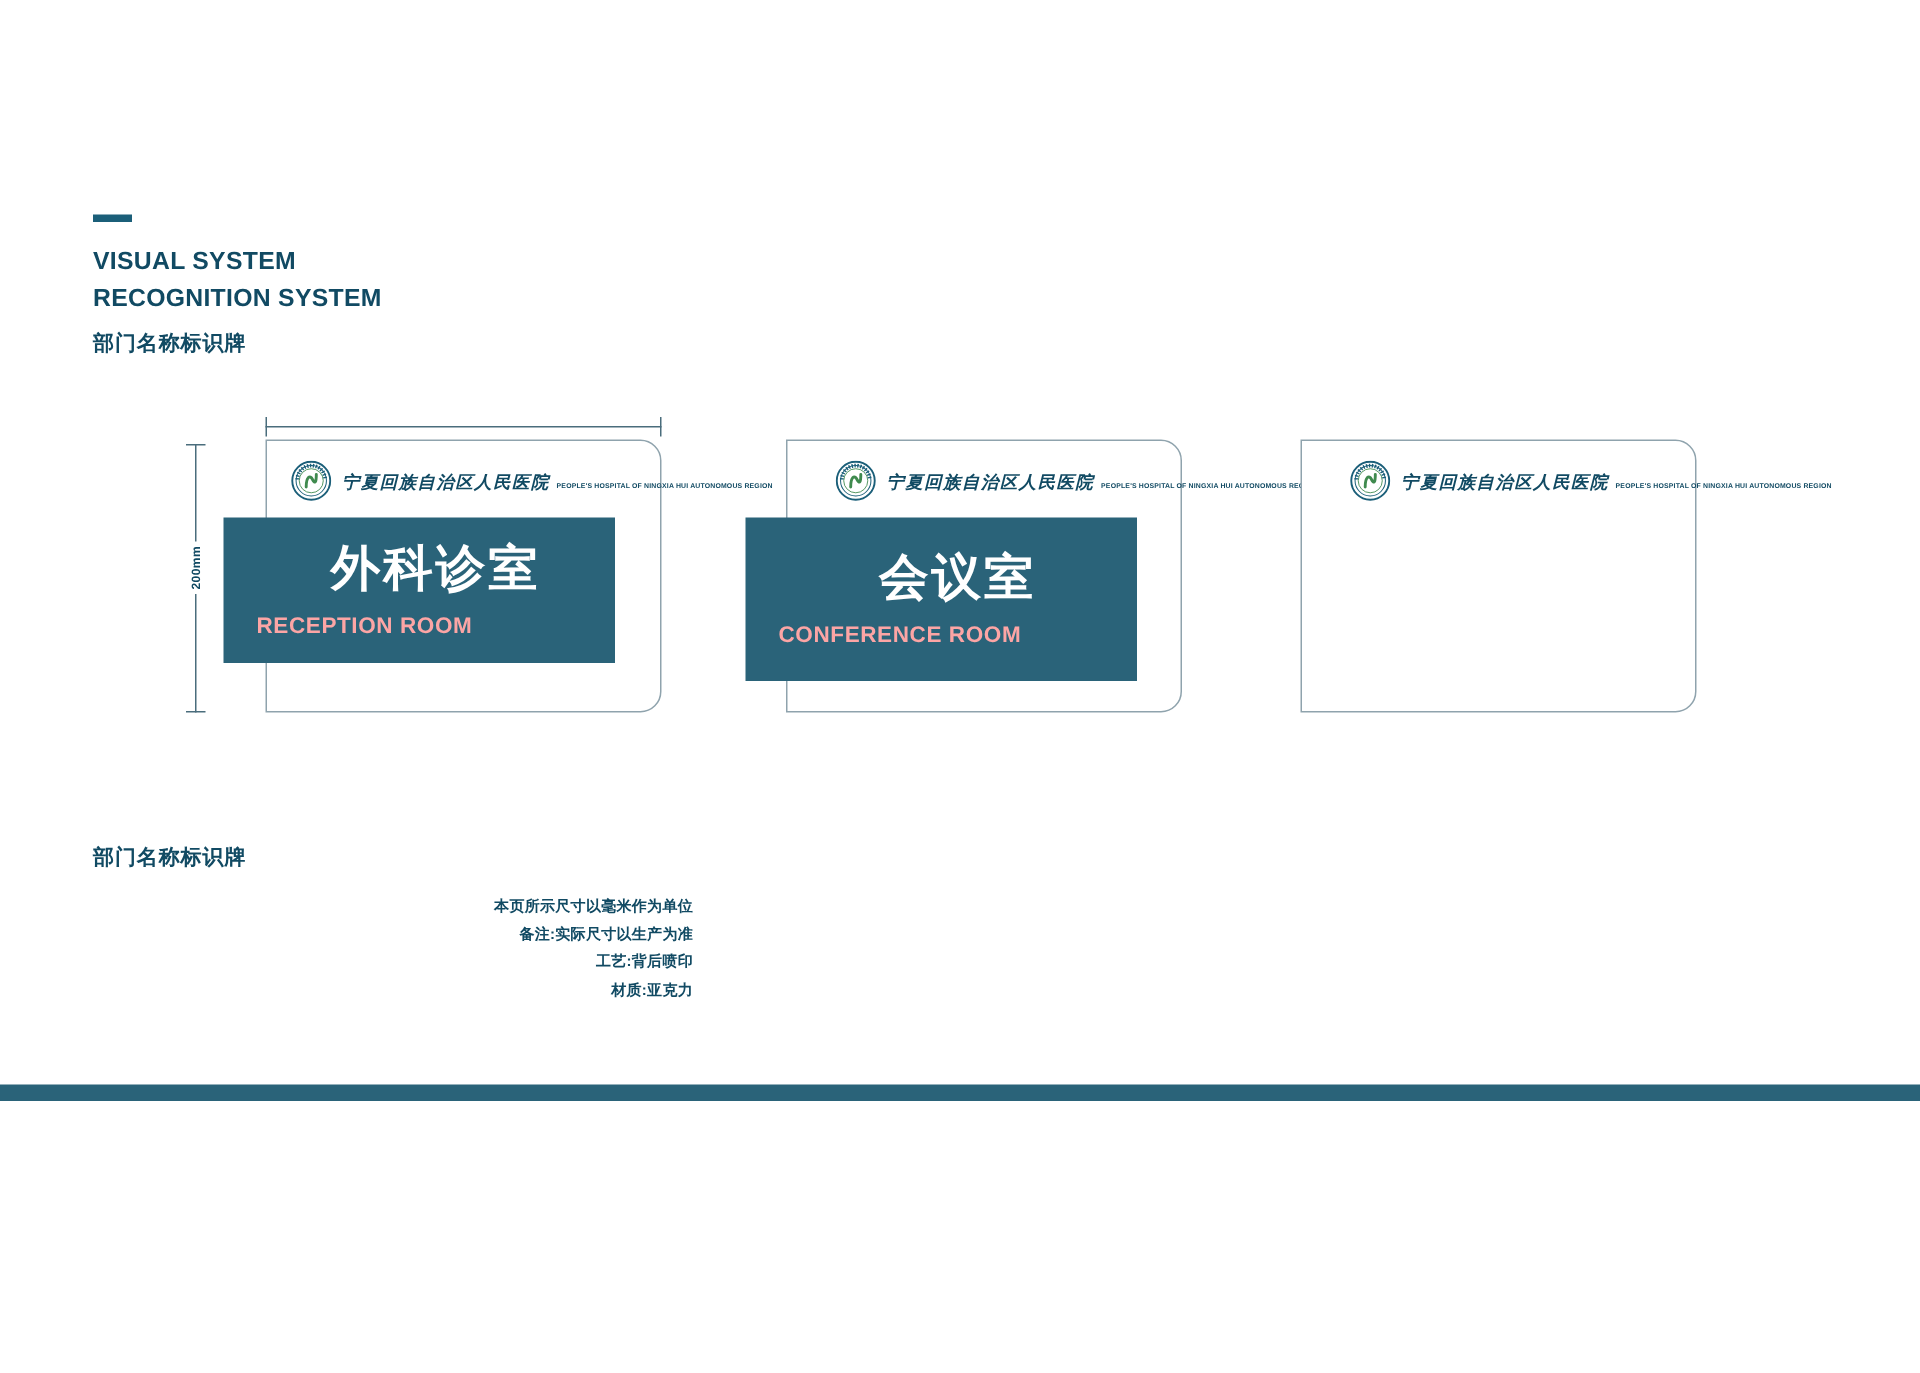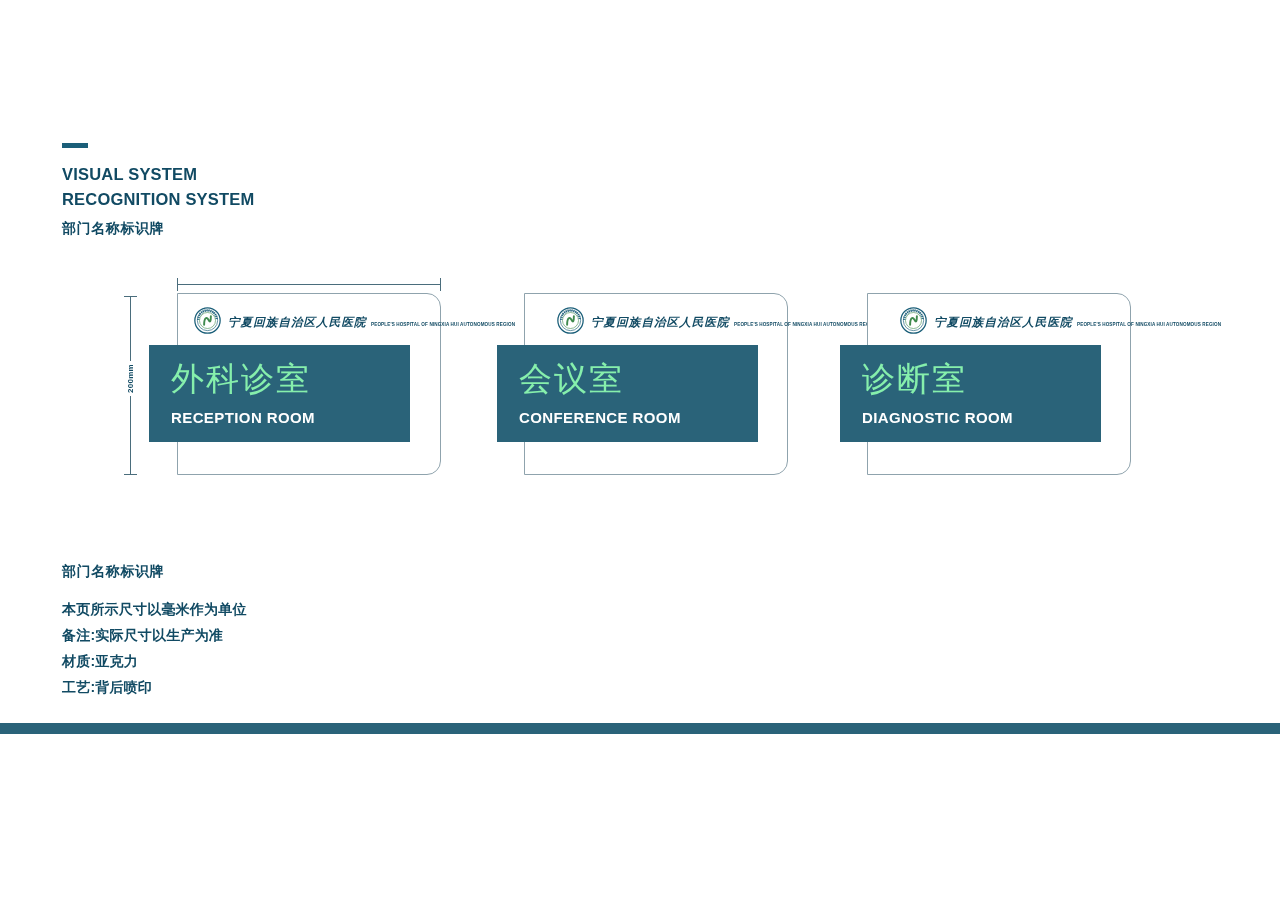--- a/index.html
+++ b/index.html
@@ -100,30 +100,31 @@
 
   .sign-banner {
     position: absolute;
     background: #2a6379;
     box-sizing: border-box;
     display: flex;
     flex-direction: column;
     justify-content: center;
   }
   .banner-cn {
-    color: #86efac;
+    color: #ffffff;
     font-size: 33px;
-    font-weight: normal;
+    font-weight: bold;
     letter-spacing: 2px;
     line-height: 1;
     margin-left: 22px;
     white-space: nowrap;
+    text-align: center;
   }
   .banner-en {
-    color: #ffffff;
+    color: #fca5a5;
     font-size: 15px;
     font-weight: bold;
     letter-spacing: 0.4px;
     line-height: 1;
     margin-left: 22px;
     margin-top: 15px;
     white-space: nowrap;
   }
 
   
@@ -156,25 +157,26 @@
   }
   #spec .spec-title {
     color: #114a63;
     font-size: 14px;
     font-weight: bold;
     letter-spacing: 0.6px;
     margin-bottom: 15px;
   }
   #spec .spec-line {
     color: #114a63;
-    font-size: 14px;
+    font-size: 10px;
     font-weight: bold;
     letter-spacing: 0.2px;
     line-height: 1.86;
     white-space: nowrap;
+    text-align: right;
   }
 
   
   #footer-bar {
     position: absolute;
     left: 0;
     top: 723px;
     width: 1280px;
     height: 11px;
     background: #2a6379;
@@ -228,47 +230,43 @@
       <circle cx="32" cy="32" r="24" fill="none" stroke="#1b5f79" stroke-width="1.6"></circle>
       <circle cx="32" cy="32" r="19" fill="none" stroke="#3f8a4e" stroke-width="1.4"></circle>
       <path d="M10 30 A22 22 0 0 1 54 30" fill="none" stroke="#1b5f79" stroke-width="6" stroke-dasharray="2.2 2.4"></path>
       <path d="M24 42 C24 26 30 22 34 30 C38 38 40 34 40 22" fill="none" stroke="#3f8a4e" stroke-width="4.6" stroke-linecap="round"></path>
     </svg>
     <span class="logo-text">
       <span class="logo-cn">宁夏回族自治区人民医院</span>
       <span class="logo-en">PEOPLE'S HOSPITAL OF NINGXIA HUI AUTONOMOUS REGION</span>
     </span>
   </div>
-  <div class="sign-banner" style="left:497px; top:345px; width:261px; height:97px;">
+  <div class="sign-banner" style="left:497px; top:345px; width:261px; height:109px;">
     <span class="banner-cn">会议室</span>
     <span class="banner-en">CONFERENCE ROOM</span>
   </div>
 
   <div class="sign-card" style="left:867px; top:293px; width:264px; height:182px;"></div>
   <div class="sign-logo" style="left:900px; top:307px;">
     <svg class="logo-emblem" viewBox="0 0 64 64">
       <circle cx="32" cy="32" r="30" fill="#ffffff" stroke="#1b5f79" stroke-width="3"></circle>
       <circle cx="32" cy="32" r="24" fill="none" stroke="#1b5f79" stroke-width="1.6"></circle>
       <circle cx="32" cy="32" r="19" fill="none" stroke="#3f8a4e" stroke-width="1.4"></circle>
       <path d="M10 30 A22 22 0 0 1 54 30" fill="none" stroke="#1b5f79" stroke-width="6" stroke-dasharray="2.2 2.4"></path>
       <path d="M24 42 C24 26 30 22 34 30 C38 38 40 34 40 22" fill="none" stroke="#3f8a4e" stroke-width="4.6" stroke-linecap="round"></path>
     </svg>
     <span class="logo-text">
       <span class="logo-cn">宁夏回族自治区人民医院</span>
       <span class="logo-en">PEOPLE'S HOSPITAL OF NINGXIA HUI AUTONOMOUS REGION</span>
     </span>
   </div>
-  <div class="sign-banner" style="left:840px; top:345px; width:261px; height:97px;">
-    <span class="banner-cn">诊断室</span>
-    <span class="banner-en">DIAGNOSTIC ROOM</span>
-  </div>
 
 </div>
 
 <div id="spec">
   <div class="spec-title">部门名称标识牌</div>
   <div class="spec-line">本页所示尺寸以毫米作为单位</div>
   <div class="spec-line">备注:实际尺寸以生产为准</div>
+  <div class="spec-line">工艺:背后喷印</div>
   <div class="spec-line">材质:亚克力</div>
-  <div class="spec-line">工艺:背后喷印</div>
 </div>
 
 <div id="footer-bar"></div>
 
 </body></html>

